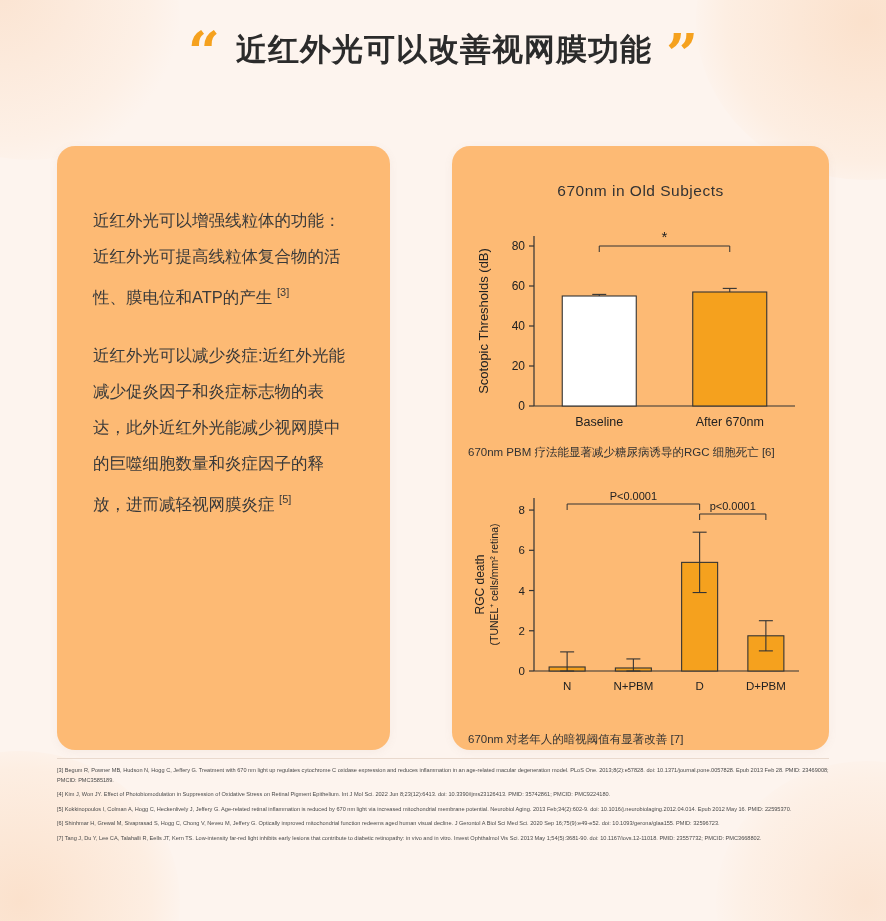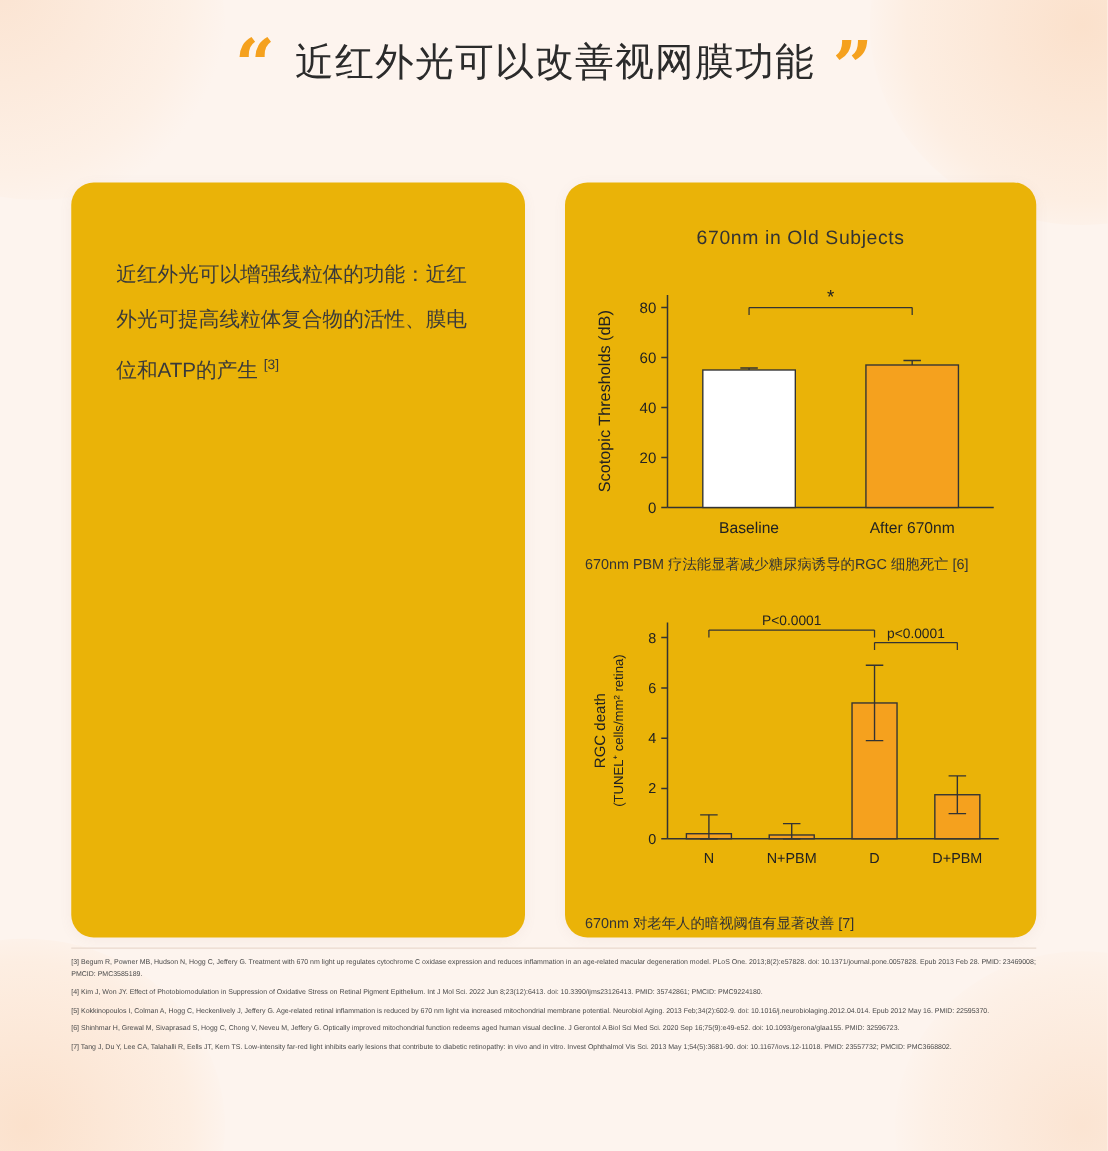--- a/index.html
+++ b/index.html
@@ -40,32 +40,32 @@
   .quote {
     color:#f5a11e;
     font-family:"DejaVu Serif", serif;
     font-weight:bold;
     font-size:56px;
     line-height:40px;
   }
   .quote-open { margin-right:16px; align-self:flex-start; margin-top:4px;}
   .quote-close { margin-left:14px; align-self:flex-end; margin-bottom:-2px;}
   .title {
-    font-size:31px; font-weight:normal; color:#2b2b2b;
+    font-size:31px; font-weight:bold; color:#2b2b2b;
     letter-spacing:1px;
   }
 
   
   .card {
     position:absolute;
-    background:#eab308;
+    background:#fdba74;
     border-radius:18px;
     box-shadow:0 2px 10px rgba(150,120,100,0.07);
   }
-  #text-card { left:57px; top:146px; width:363px; height:604px; }
+  #text-card { left:57px; top:146px; width:333px; height:604px; }
   #chart-card { left:452px; top:146px; width:377px; height:604px; }
 
   .para {
     color:#3a3a3a;
     font-size:16.5px;
     line-height:36px;
     margin:0 0 22px 0;
   }
   .text-inner { padding:56px 36px 0 36px; }
   .sup { font-size:11px; vertical-align:super; }
@@ -107,20 +107,24 @@
   <span class="quote quote-open">“</span>
   <span class="title">近红外光可以改善视网膜功能</span>
   <span class="quote quote-close">”</span>
 </div>
 
 <div class="card" id="text-card">
   <div class="text-inner">
     <p class="para">
       <span>近红外光可以增强线粒体的功能：近红外光可提高线粒体复合物的活性、膜电位和ATP的产生</span>
       <span class="sup">[3]</span>
+    </p>
+    <p class="para">
+      <span>近红外光可以减少炎症:近红外光能减少促炎因子和炎症标志物的表达，此外近红外光能减少视网膜中的巨噬细胞数量和炎症因子的释放，进而减轻视网膜炎症</span>
+      <span class="sup">[5]</span>
     </p>
   </div>
 </div>
 
 <div class="card" id="chart-card">
   <div class="chart-inner">
     <div class="chart-title">670nm in Old  Subjects</div>
 
     <svg id="chart1" width="345" height="230" viewBox="0 0 345 230">
         <line x1="66" y1="26" x2="66" y2="196" stroke="#333" stroke-width="1.2"></line>

